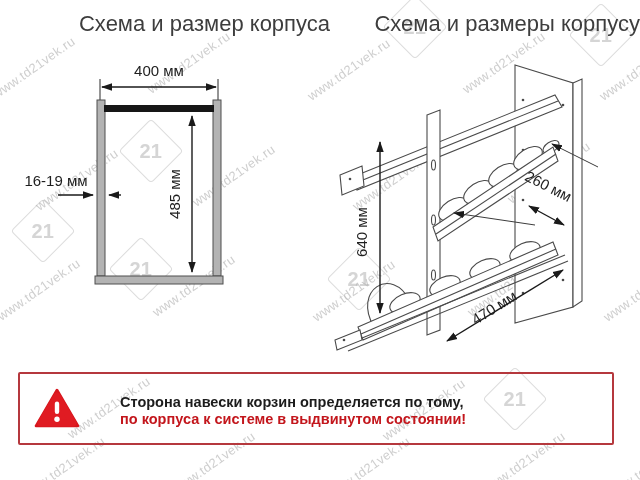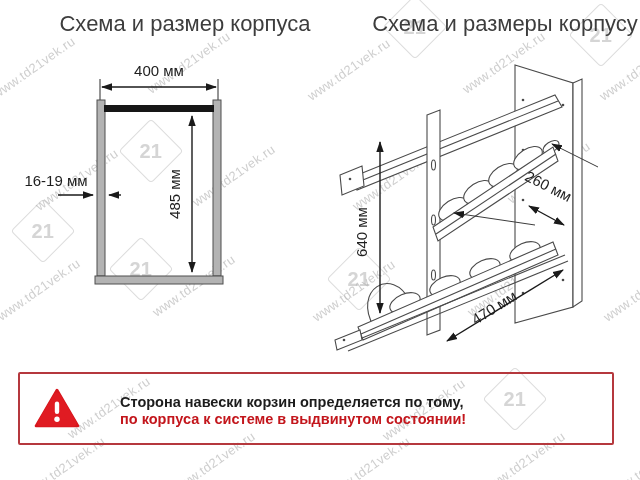--- a/index.html
+++ b/index.html
@@ -19,21 +19,21 @@
     transform:rotate(45deg);
     display:flex;align-items:center;justify-content:center;border-radius:4px;
   }
   .wm-logo span{
     transform:rotate(-45deg);font-weight:bold;font-size:20px;
     color:rgba(178,178,178,.55);
   }
   
   .title{
     position:absolute;top:11px;font-size:22px;color:#3d3d3d;
-    text-align:center;z-index:2;white-space:nowrap;margin-left:20px;
+    text-align:right;z-index:2;white-space:nowrap;
   }
   #title-left{left:0;width:330px}
   #title-right{left:330px;width:310px}
   
   .diag{position:absolute;z-index:2}
   #svg-left{left:0;top:50px}
   #svg-right{left:330px;top:50px}
   .dimtext{font-family:"Liberation Sans",sans-serif;font-size:15px;fill:#1e1e1e}
   .thin{stroke:#2a2a2a;stroke-width:1}
   .dim{stroke:#1a1a1a;stroke-width:1.4}

